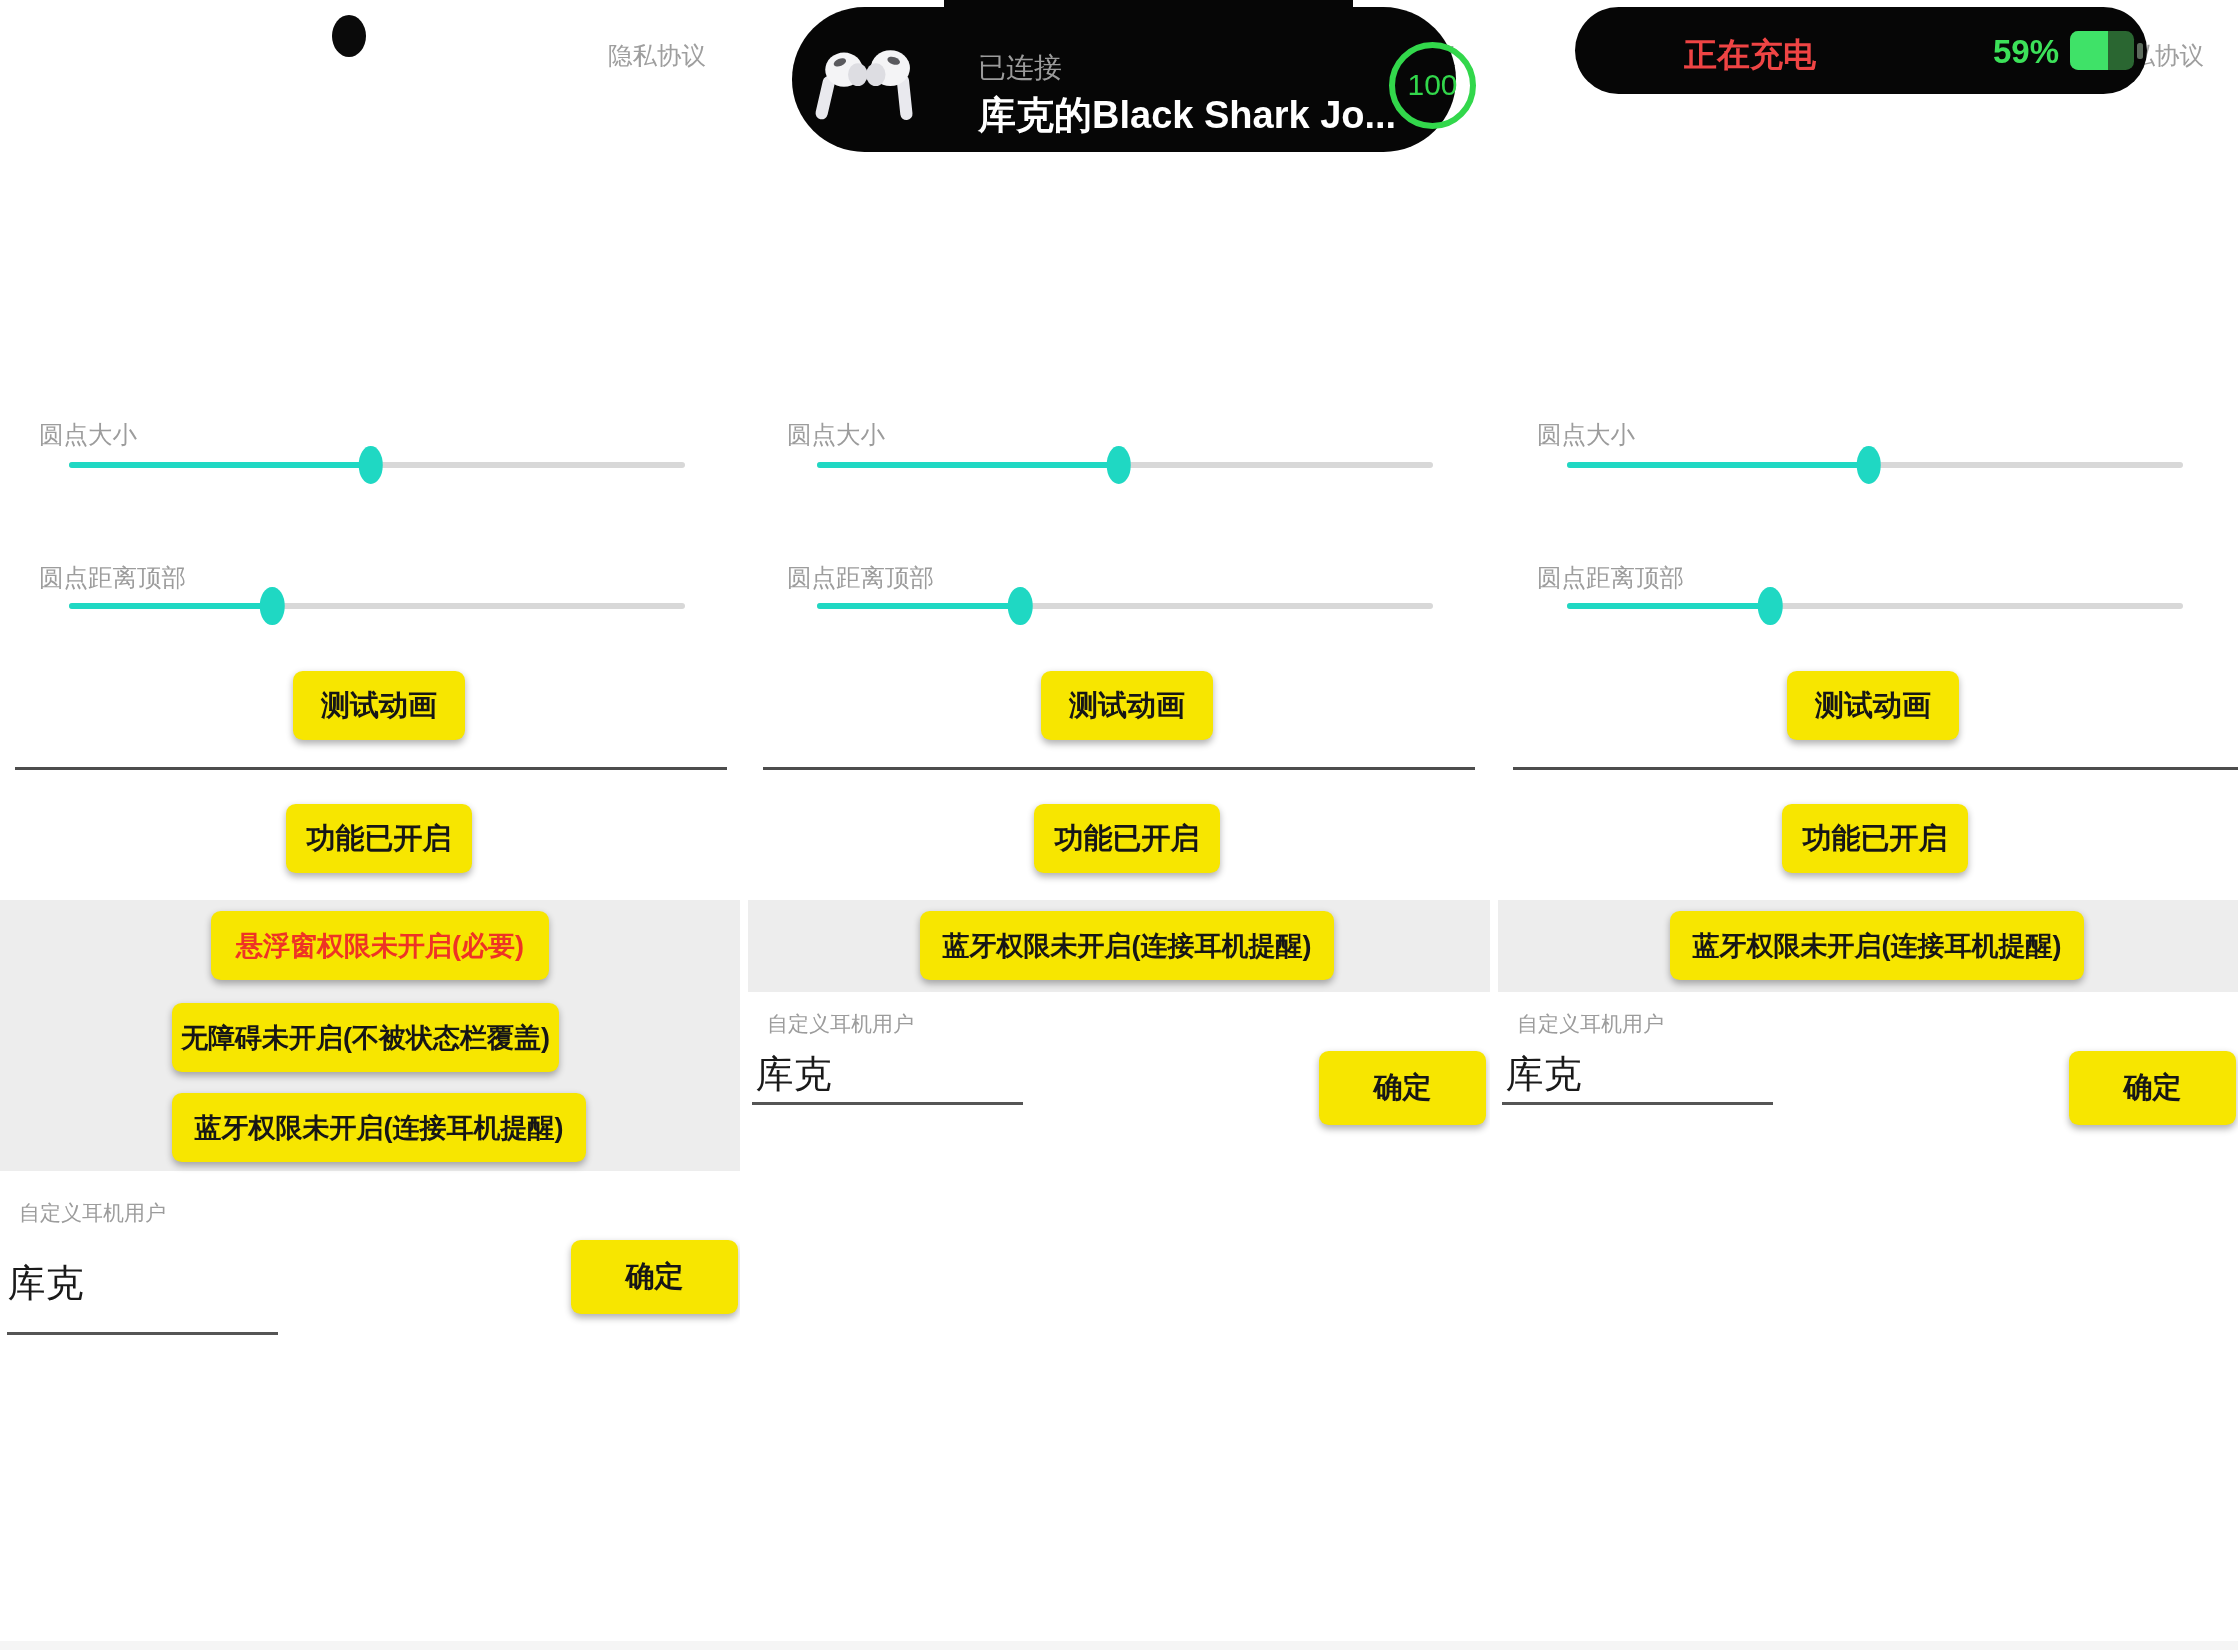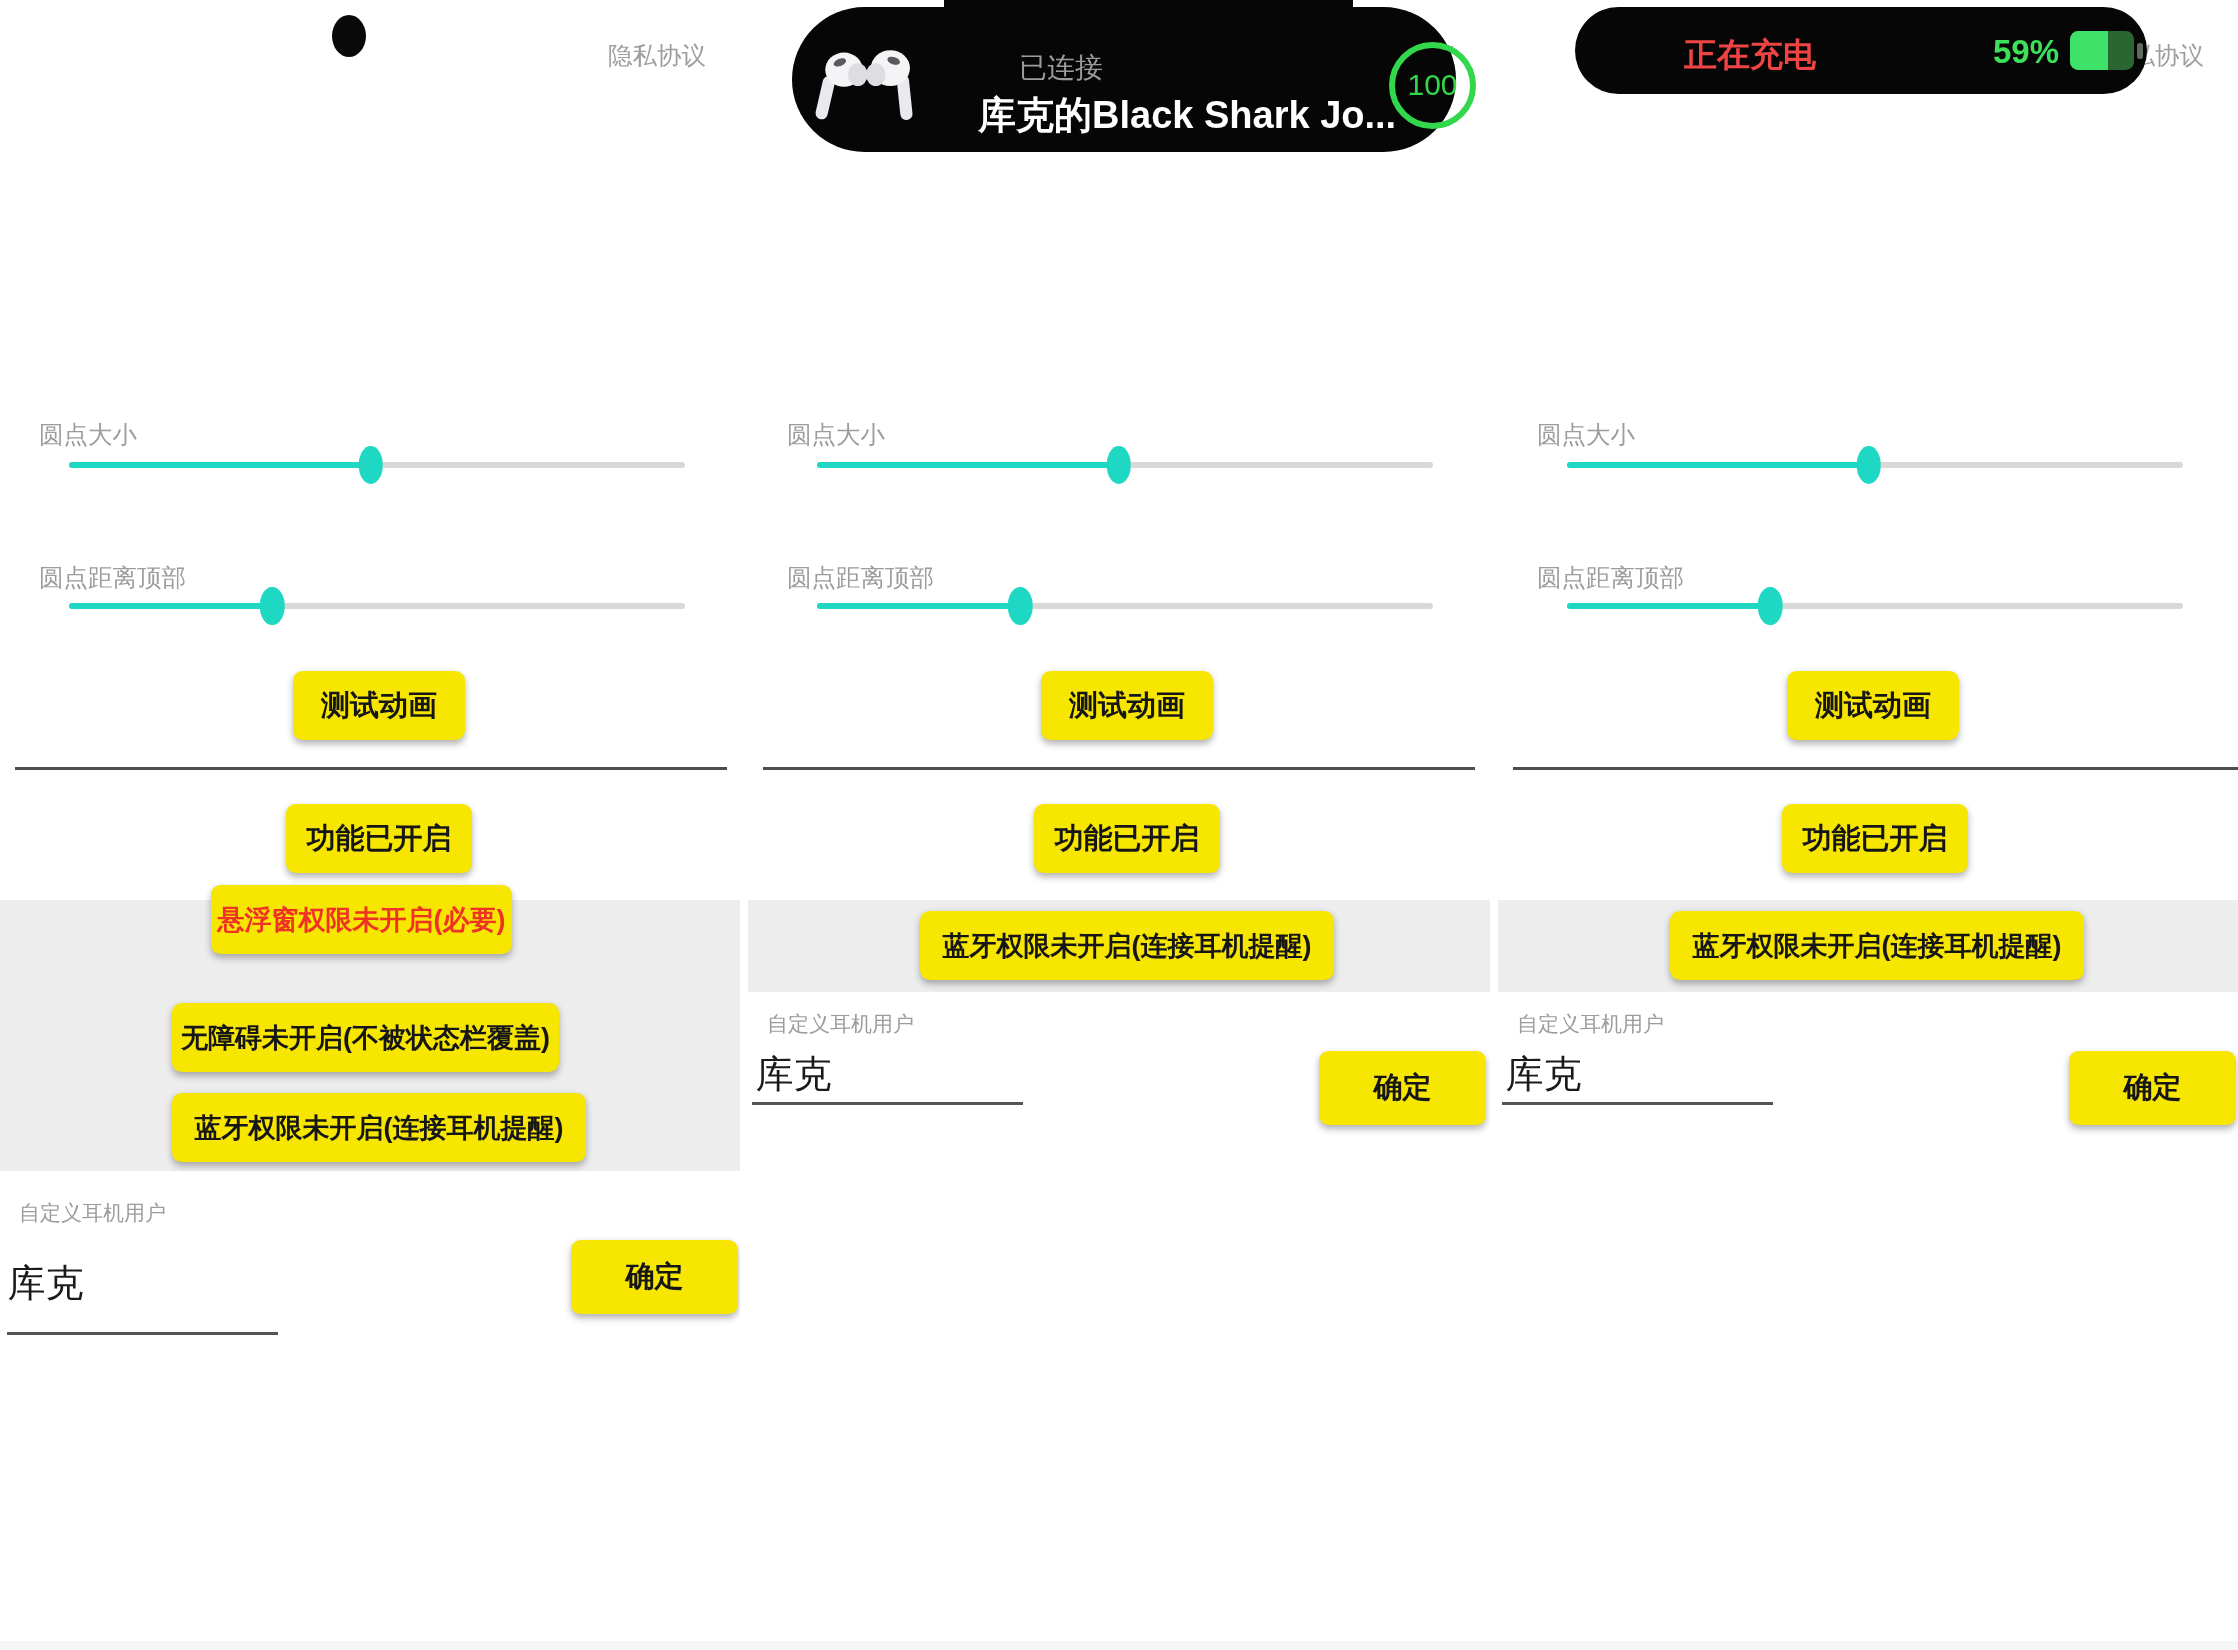--- a/index.html
+++ b/index.html
@@ -21,21 +21,21 @@
   .btn-perm{font-size:27px;}
   .red-text{color:var(--red);}
   .divider{position:absolute;left:14.7px;width:712px;height:3.3px;background:#4d4d4d;}
   .grey-section{position:absolute;left:0;width:100%;top:900px;background:#EDEDED;}
   .form-label{position:absolute;left:19px;font-size:21px;color:var(--grey-text);}
   .input-value{position:absolute;left:7.4px;font-size:38px;color:#1a1a1a;}
   .input-line{position:absolute;left:7.4px;width:271px;height:2.5px;background:#555;}
   .pill{position:absolute;background:#060606;z-index:5;}
   .pill-strip{position:absolute;background:#060606;z-index:4;}
   .float-dot{position:absolute;left:332px;top:14.7px;width:34px;height:42px;border-radius:50%;background:#0a0a0a;}
-  .island-status{position:absolute;font-size:28px;color:#9B9B9B;margin-left:41px;}
+  .island-status{position:absolute;font-size:28px;color:#9B9B9B;}
   .island-device{position:absolute;font-size:38px;font-weight:bold;color:#fff;white-space:nowrap;}
   .ring{position:absolute;width:75px;height:75px;border:6.5px solid #32D74B;border-radius:50%;
         display:flex;align-items:center;justify-content:center;font-size:30px;font-weight:normal;color:#32D74B;}
   .charge-label{position:absolute;font-size:33px;font-weight:bold;color:#ef4444;}
   .charge-pct{position:absolute;font-size:33px;font-weight:bold;color:#3CE159;}
   .battery{position:absolute;width:64px;height:39px;border-radius:8.2px;overflow:hidden;background:#2A6631;}
   .battery-fill{position:absolute;left:0;top:0;height:100%;background:#3FE268;}
   .battery-nub{position:absolute;width:5.7px;height:16.3px;border-radius:2.5px;background:#5c6b5c;}
   .bottom-strip{position:absolute;left:0;top:1641px;width:100%;height:9.8px;background:#f5f5f5;}
 </style>
@@ -60,21 +60,21 @@
       <div class="fill" style="width: 33%;"></div>
     </div>
     <div class="thumb" style="left: 33%;"></div>
   </div>
 
   <div class="btn" style="left:293px;top:671px;width:172px;height:69px">测试动画</div>
   <div class="divider" style="top:767px"></div>
   <div class="btn" style="left:286px;top:804px;width:186px;height:69px">功能已开启</div>
 
   <div class="grey-section" style="height:271px"></div>
-  <div class="btn btn-perm red-text" style="left:211px;top:885px;width:301px;height:69px">悬浮窗权限未开启(必要)</div>
+  <div class="btn btn-perm red-text" style="left:211px;top:911px;width:338px;height:69px">悬浮窗权限未开启(必要)</div>
   <div class="btn btn-perm" style="left:172px;top:1003px;width:387px;height:69px">无障碍未开启(不被状态栏覆盖)</div>
   <div class="btn btn-perm" style="left:172px;top:1093px;width:414px;height:69px">蓝牙权限未开启(连接耳机提醒)</div>
 
   <div class="form-label" style="top:1199px">自定义耳机用户</div>
   <div class="input-value" style="top:1258px">库克</div>
   <div class="input-line" style="top:1332px"></div>
   <div class="btn" style="left:571px;top:1240px;width:167px;height:74px">确定</div>
 </div>
 
 <div class="panel" style="left:748px;width:742px">

